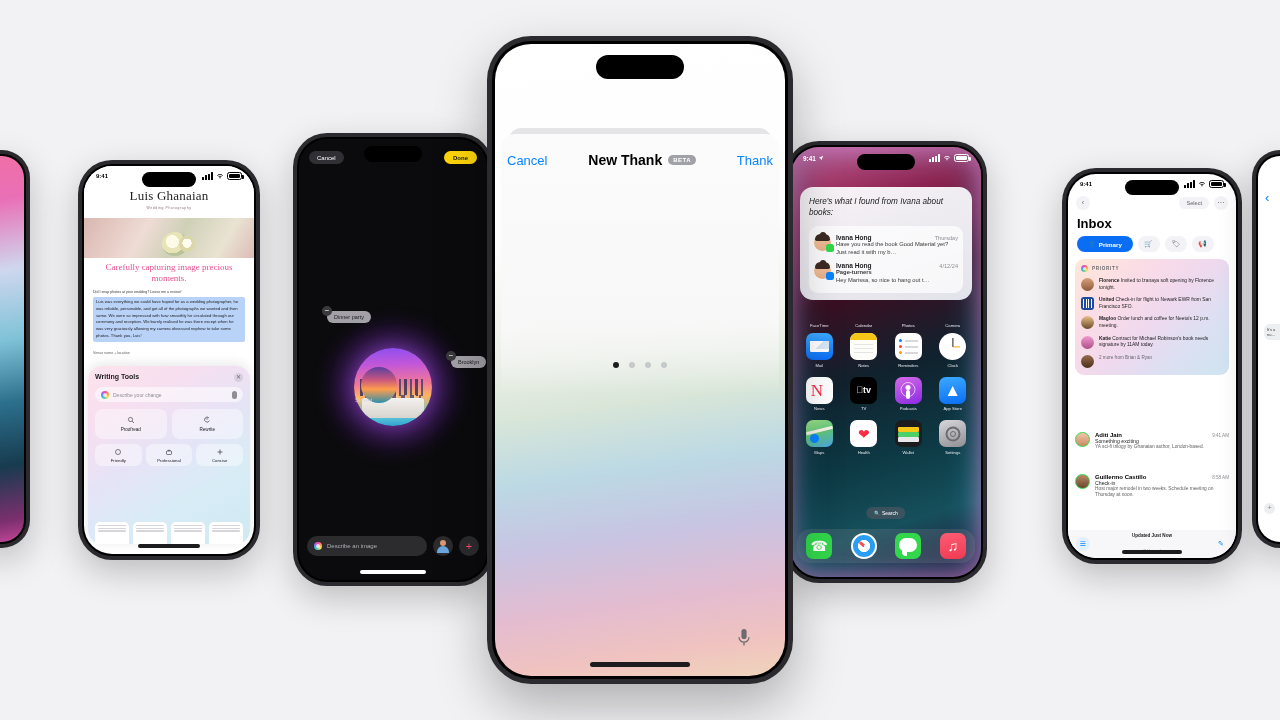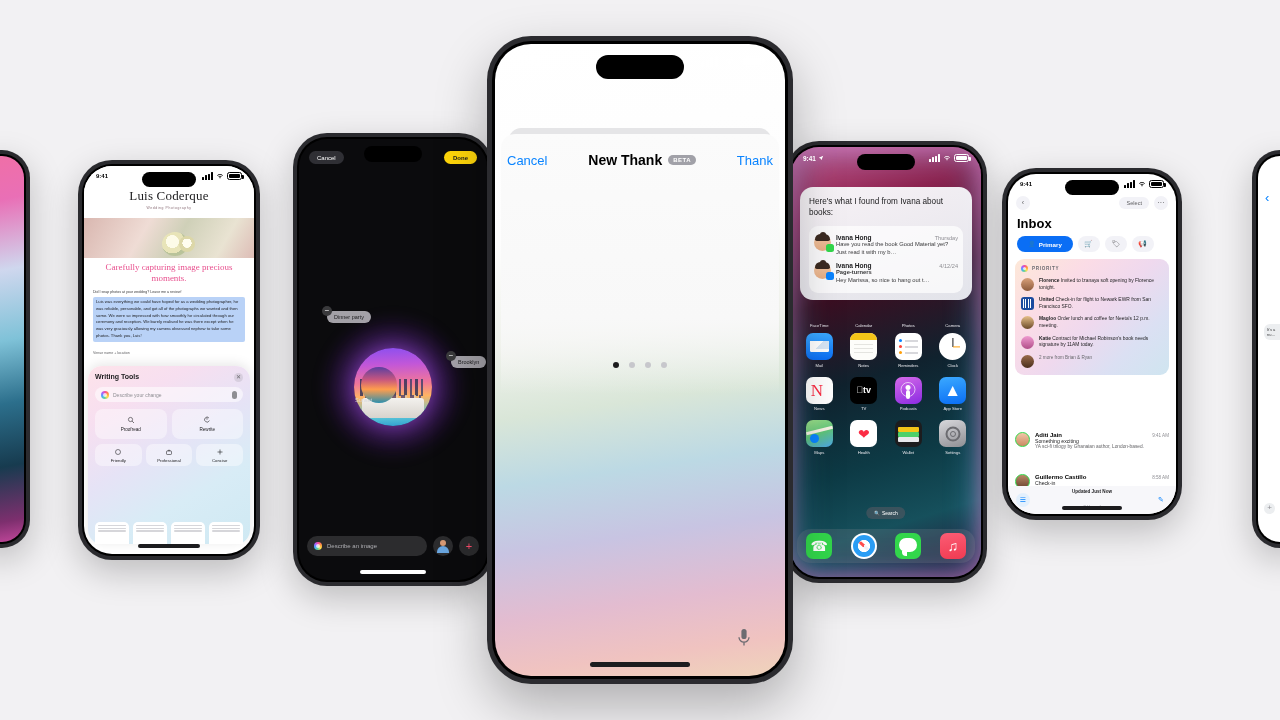--- a/index.html
+++ b/index.html
@@ -151,21 +151,21 @@
   
   #phone-siri { left: 785px; top: 141px; width: 202px; height: 442px; }
   .siri-wall { position:absolute; inset:0;
      background: linear-gradient(163deg,#c9588f 0%,#8c2450 16%,#3a0f22 34%,#10222e 52%,
                  #0d3a45 70%,#16505c 84%,#2a1338 100%); }
   .siri-glow { position:absolute; inset:-2px; border-radius:30px;
      box-shadow: inset 0 0 18px 5px rgba(255,120,200,.45), inset 0 0 30px 10px rgba(90,200,255,.3); }
   .siri-card { position:absolute; left:9px; right:9px; top:40px; border-radius:13px;
      background: linear-gradient(160deg,rgba(250,250,252,.96),rgba(238,240,246,.94));
      padding:9px 9px 7px; }
-  .siri-head { font-size:8.2px; color:#1c1c1e; line-height:1.35; }
+  .siri-head { font-size:8.2px; color:#1c1c1e; line-height:1.35;font-style:italic; }
   .siri-res { margin-top:8px; border-radius:9px; background:rgba(255,255,255,.7); padding:5px; }
   .siri-row { display:flex; gap:5px; padding:3px 0; }
   .siri-av { width:17px; height:17px; border-radius:50%; flex:0 0 auto; position:relative;
      background: linear-gradient(180deg,#f4c9a6,#e8ae85); overflow:visible; }
   .siri-av .hair { position:absolute; left:1px; right:1px; top:0; height:7px; border-radius:9px 9px 3px 3px;
      background:#3b2a22; }
   .siri-av .bun { position:absolute; left:50%; top:-2.5px; transform:translateX(-50%);
      width:6px; height:5px; border-radius:50%; background:#3b2a22; }
   .siri-av .badge { position:absolute; right:-3px; bottom:-1px; width:8px; height:8px; border-radius:2.5px; }
   .siri-name { font-size:6.6px; font-weight:bold; color:#1c1c1e; }
@@ -178,21 +178,21 @@
   .hs-app { text-align:center; }
   .hs-icon { width:27px; height:27px; border-radius:7px; margin:0 auto; position:relative; overflow:hidden; }
   .hs-name { display:block; font-size:4.2px; color:#e9e9ee; margin-top:2.5px; }
   .hs-search { position:absolute; left:50%; transform:translateX(-50%); top:360px;
      background:rgba(90,90,98,.55); color:#fff; font-size:5px; padding:3px 8px; border-radius:9px; }
   .hs-dock { position:absolute; left:6px; right:6px; bottom:14px; height:34px; border-radius:14px;
      background:rgba(140,140,150,.22); display:flex; align-items:center; justify-content:space-around; }
   .hs-dock .hs-icon { width:26px; height:26px; }
 
   
-  #phone-mail { left: 1002px; top: 168px; width: 180px; height: 352px; padding-left: 24px; }
+  #phone-mail { left: 1062px; top: 168px; width: 180px; height: 396px; padding-left: 24px; }
   .ml-screen { background:#fff; }
   .ml-bar { position:absolute; left:8px; right:8px; top:22px; display:flex;
      align-items:center; justify-content:flex-end; gap:5px; }
   .ml-circ { width:14px; height:14px; border-radius:50%; background:#f2f2f7; color:#636366;
      font-size:7px; line-height:14px; text-align:center; }
   .ml-back { position:absolute; left:8px; top:22px; width:14px; height:14px; border-radius:50%;
      background:#f2f2f7; color:#636366; font-size:7px; line-height:13px; text-align:center; }
   .ml-select { background:#f2f2f7; color:#636366; font-size:5.6px; padding:3px 7px; border-radius:8px; }
   .ml-title { position:absolute; left:9px; top:42px; font-size:13px; font-weight:bold; color:#000; }
   .ml-tabs { position:absolute; left:9px; right:9px; top:62px; display:flex; gap:5px; }
@@ -256,21 +256,21 @@
                 <i></i>
               </span>
           <svg class="gi" viewBox="0 0 16 16">
                 <path d="M8 12.5a1.2 1.2 0 110-2.4 1.2 1.2 0 010 2.4zM4.6 9.2a4.8 4.8 0 016.8 0l-1 1a3.4 3.4 0 00-4.8 0zM2.2 6.8a8.2 8.2 0 0111.6 0l-1 1a6.8 6.8 0 00-9.6 0z" fill="currentColor"></path>
               </svg>
           <span class="batt"></span>
         </span>
       </div>
 
       <div class="wt-top">
-        <div class="wt-brand">Luis Coderque</div>
+        <div class="wt-brand">Luis Ghanaian</div>
         <div class="wt-sub">Wedding Photography</div>
       </div>
       <div class="wt-hero">
         <div class="bouquet"></div>
             <div class="bouquet2"></div>
       </div>
       <div class="wt-headline">Carefully capturing image
 precious moments.</div>
       <div class="wt-q">Did I snap photos at your wedding? Leave me a review!</div>
       <div class="wt-para">Luis was everything we could have hoped for as a wedding photographer, he was reliable, personable, and got all of the photographs we wanted and then some. We were so impressed with how smoothly he circulated through our ceremony and reception. We barely realised he was there except when he was very graciously allowing my camera obsessed nephew to take some photos. Thank you, Luis!</div>

